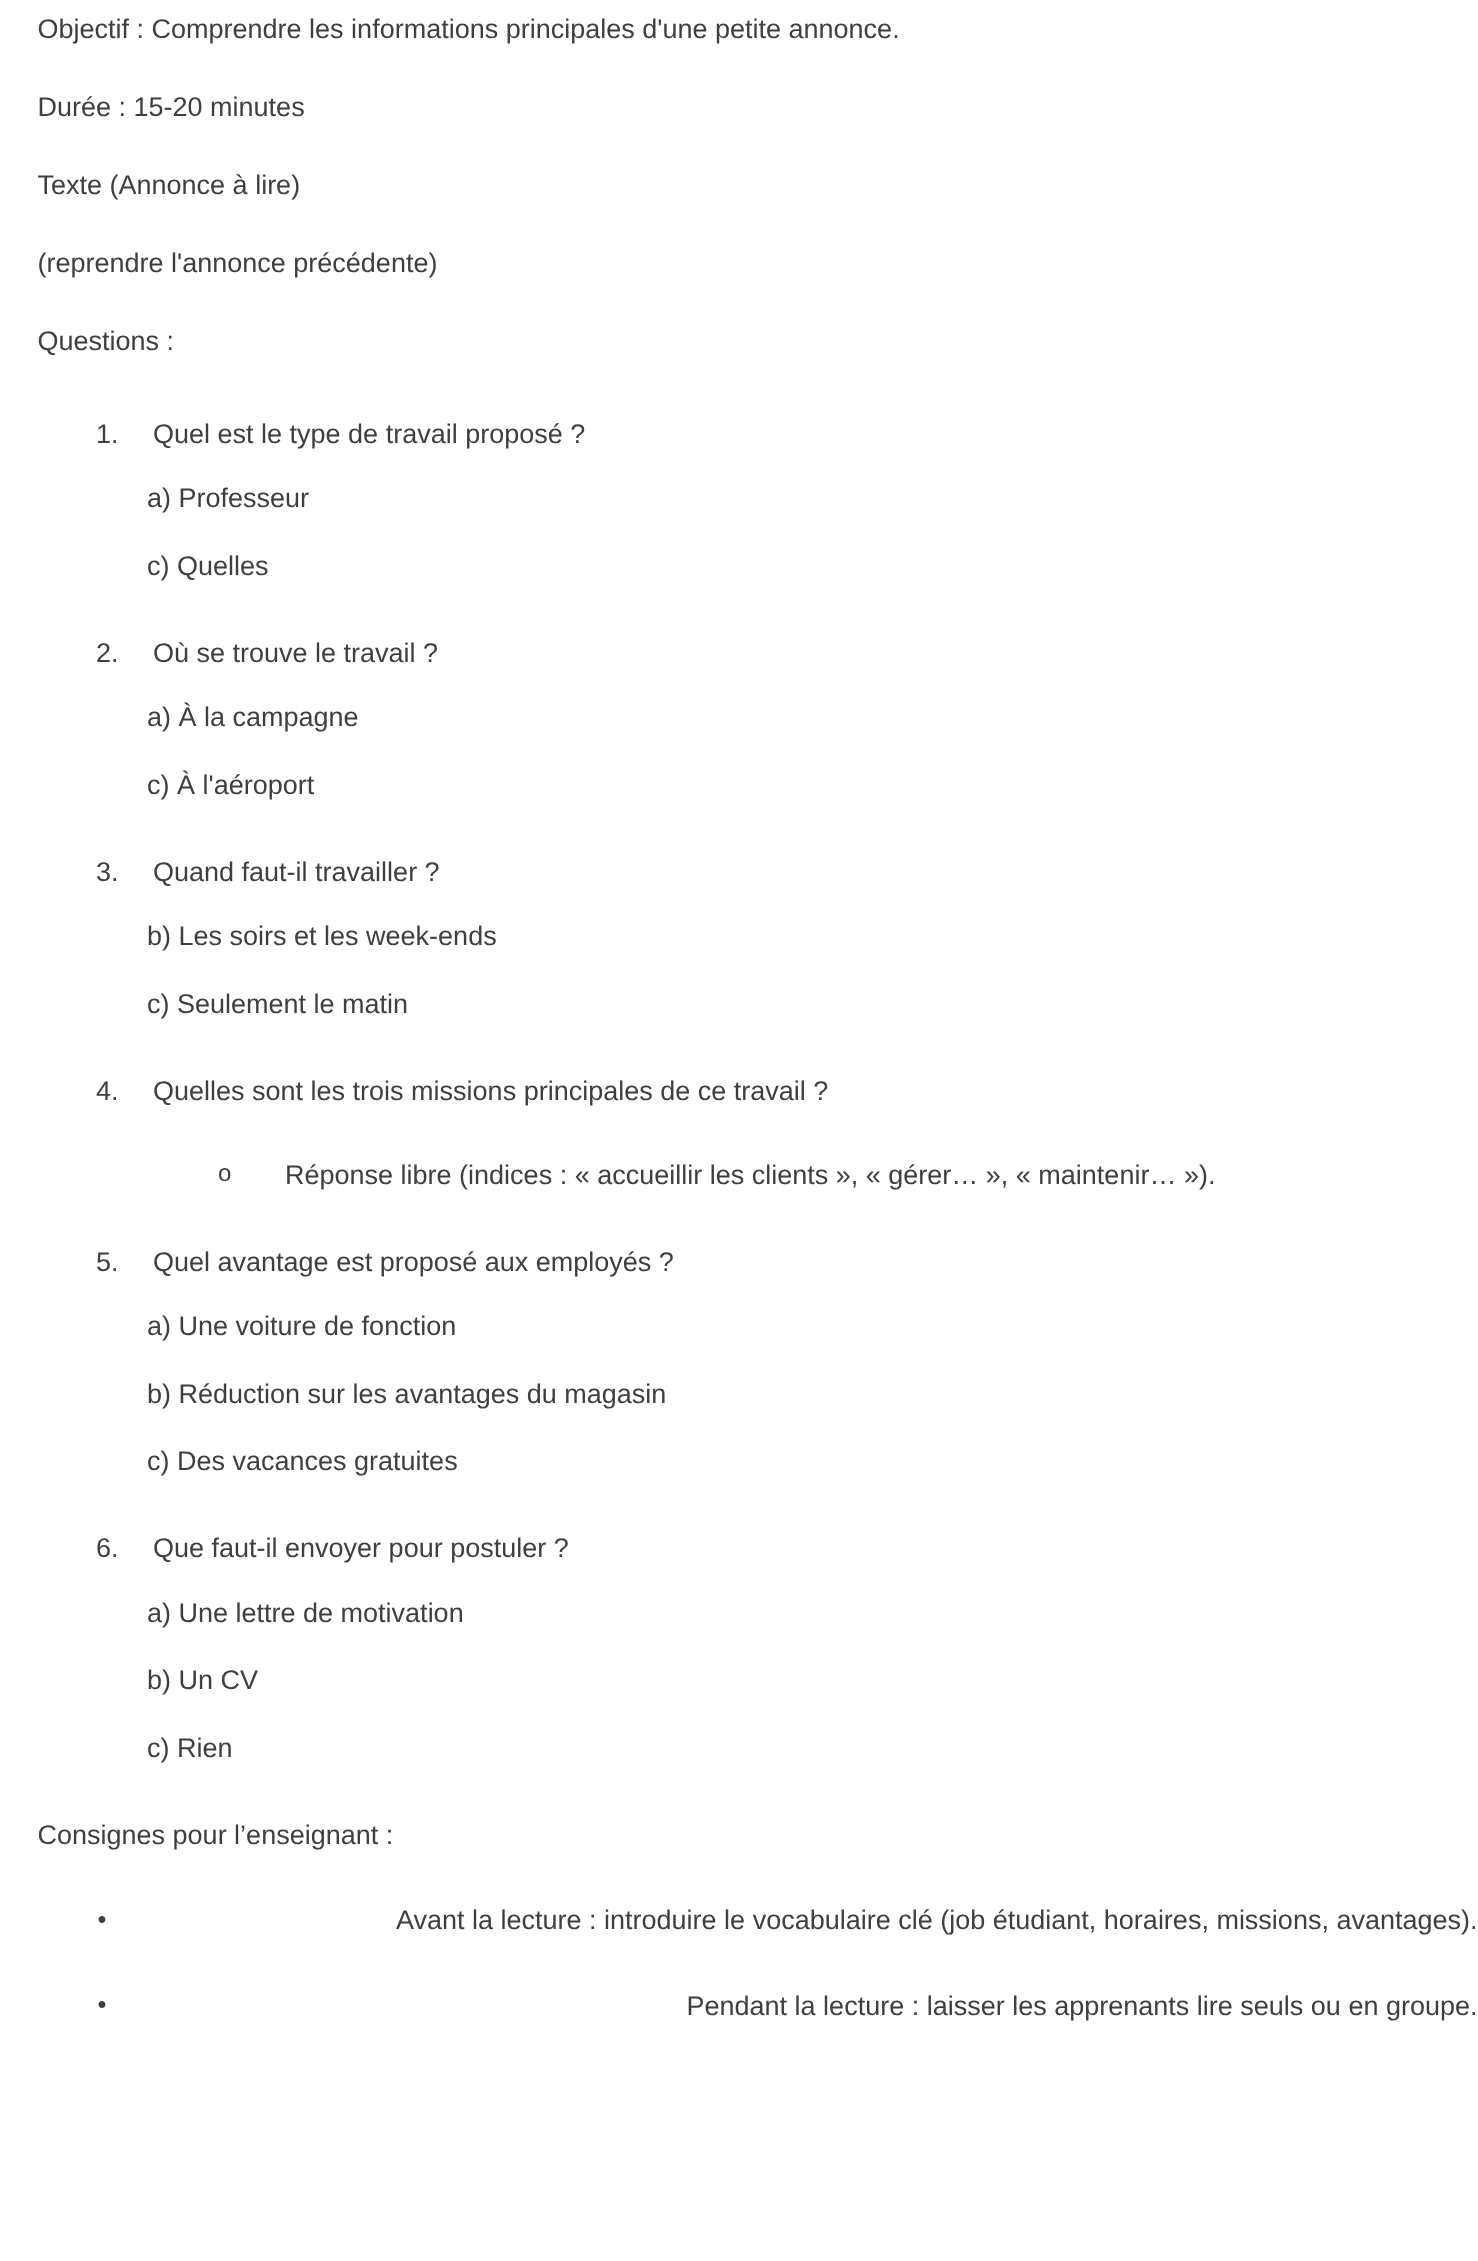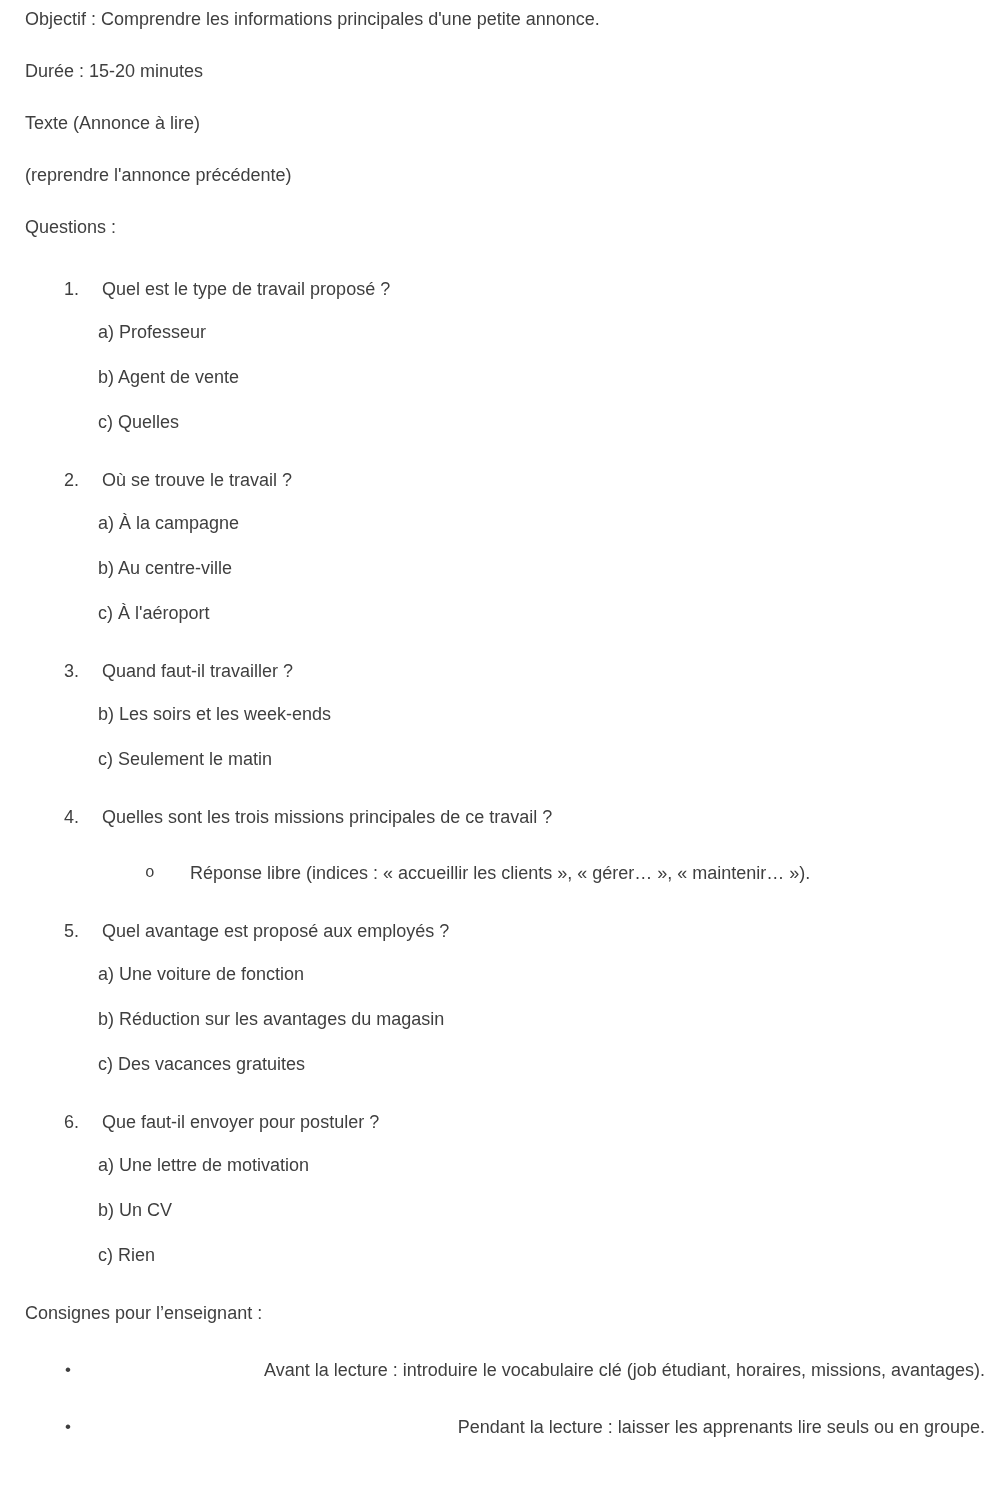--- a/index.html
+++ b/index.html
@@ -45,31 +45,29 @@
   <p class="para">Questions :</p>
 
   <div class="questions">
 
     <div class="question-block">
       <div class="question-line">
         <span class="q-num">1.</span>
         <span class="q-text">Quel est le type de travail proposé ?</span>
       </div>
       <div class="option">a) Professeur</div>
-      <div class="option">b) Agent de vente</div>
       <div class="option">c) Quelles</div>
     </div>
 
     <div class="question-block">
       <div class="question-line">
         <span class="q-num">2.</span>
         <span class="q-text">Où se trouve le travail ?</span>
       </div>
       <div class="option">a) À la campagne</div>
-      <div class="option">b) Au centre-ville</div>
       <div class="option">c) À l'aéroport</div>
     </div>
 
     <div class="question-block">
       <div class="question-line">
         <span class="q-num">3.</span>
         <span class="q-text">Quand faut-il travailler ?</span>
       </div>
       <div class="option">b) Les soirs et les week-ends</div>
       <div class="option">c) Seulement le matin</div>

